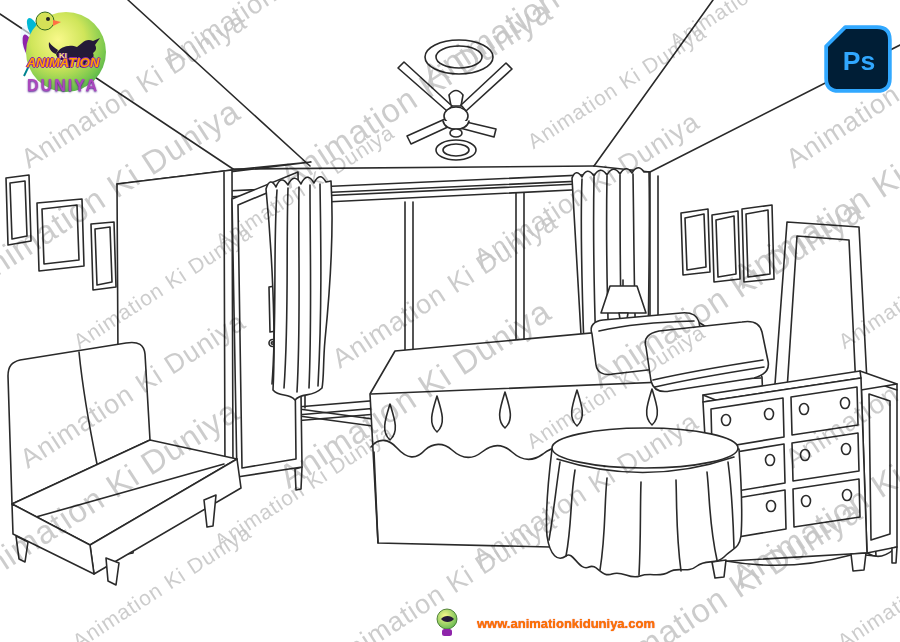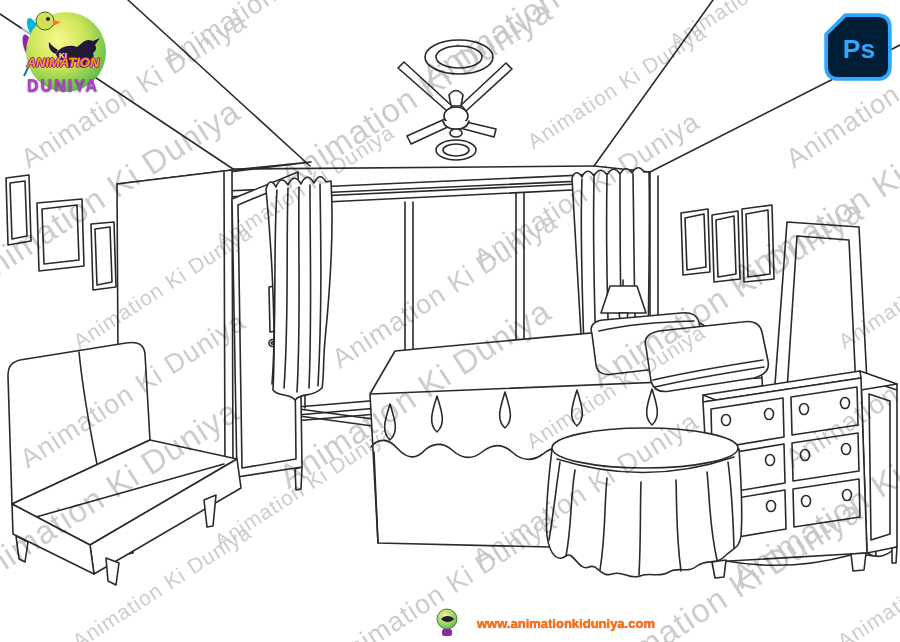--- a/index.html
+++ b/index.html
@@ -14,21 +14,21 @@
   .site-logo{position:absolute;left:4px;top:0px;width:118px;height:110px;}
   .site-logo .txt{position:absolute;left:0;right:0;text-align:center;font-weight:800;
                   font-family:"Liberation Sans",sans-serif;line-height:1;}
   .logo-title{top:56px;font-size:13px;font-style:italic;color:#ffa000;
       text-shadow:1px 0 0 #8e24aa,-1px 0 0 #8e24aa,0 1px 0 #8e24aa,0 -1px 0 #8e24aa;}
   .logo-ki{top:52px;font-size:8px;color:#fff176;
       text-shadow:1px 0 0 #7b1fa2,-1px 0 0 #7b1fa2,0 1px 0 #7b1fa2;}
   .logo-duniya{top:78px;font-size:16px;letter-spacing:2px;color:#ab47bc;
       text-shadow:0 1px 2px #4a148c;}
   
-  .ps-badge{position:absolute;left:824px;top:13px;width:68px;height:56px;}
+  .ps-badge{position:absolute;left:824px;top:25px;width:68px;height:56px;}
   
   .footer{position:absolute;left:434px;bottom:4px;display:flex;align-items:center;gap:17px;}
   .footer a{font-size:13px;font-weight:bold;color:#ff7300;text-decoration:none;
             text-shadow:0 0 1px #c62828;font-family:"Liberation Sans",sans-serif;}
 </style>
 </head>
 <body>
 
 <div class="stage">
 

